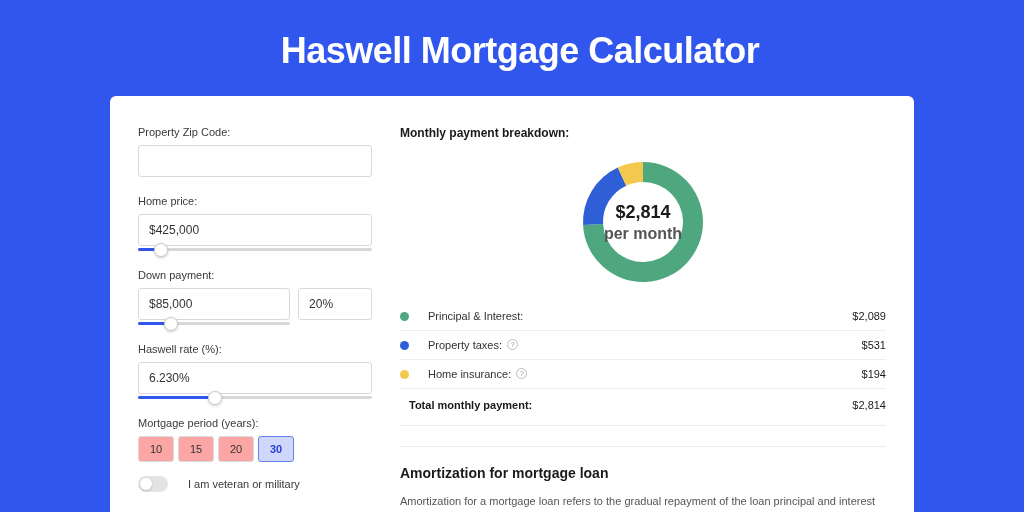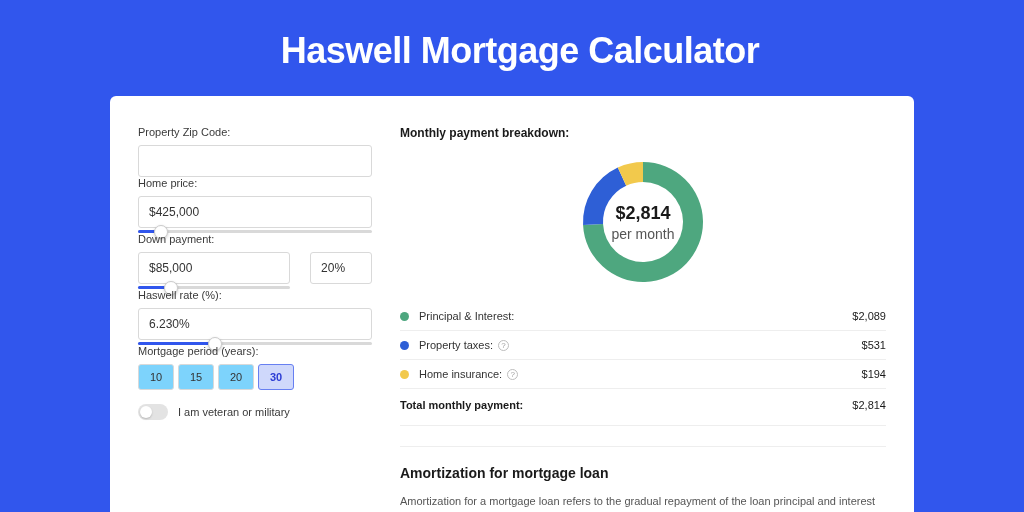--- a/index.html
+++ b/index.html
@@ -42,21 +42,21 @@
   .text-input {
     width: 100%;
     height: 32px;
     border: 1px solid #d9d9d9;
     border-radius: 3px;
     padding: 0 10px;
     font-size: 12px;
     color: #333;
     background: #fff;
   }
-  .field-group { position: relative; }
+  .field-group { margin-bottom: 18px; position: relative; }
   .slider-track {
     width: 100%;
     height: 3px;
     background: #d9d9d9;
     position: relative;
     margin-top: 2px;
     border-radius: 2px;
   }
   .slider-fill {
     position: absolute;
@@ -68,41 +68,41 @@
     position: absolute;
     top: 50%;
     width: 14px; height: 14px;
     border-radius: 50%;
     background: #fff;
     border: 1px solid #ccc;
     box-shadow: 0 1px 3px rgba(0,0,0,0.2);
     transform: translate(-50%, -50%);
     cursor: pointer;
   }
-  .dp-row { display: flex; gap: 20px; }
+  .dp-row { display: flex; gap: 8px; }
   .dp-row .text-input:first-child { flex: 0 0 65%; }
   .dp-row .text-input:last-child { flex: 1; }
   .period-row { display: flex; gap: 4px; margin-top: 2px; }
   .period-btn {
     width: 36px; height: 26px;
     border: 1px solid #d9d9d9;
     border-radius: 3px;
-    background: #7dd3fc;
+    background: #fca5a5;
     font-size: 11px;
     color: #333;
     cursor: pointer;
     display: flex; align-items: center; justify-content: center;
   }
   .period-btn.active {
     background: #cfd8fb;
     border-color: #677ff1;
     color: #2b3cd4;
     font-weight: 600;
   }
-  .toggle-row { display: flex; align-items: center; gap: 10px; margin-top: 6px; }
+  .toggle-row { display: flex; align-items: center; gap: 20px; margin-top: 6px; }
   .toggle {
     width: 30px; height: 16px;
     border-radius: 10px;
     background: #e3e3e3;
     position: relative;
     cursor: pointer;
   }
   .toggle-knob {
     width: 12px; height: 12px;
     background: #fff;
@@ -124,33 +124,33 @@
     padding: 6px 0 16px 0;
   }
   .donut { position: relative; width: 128px; height: 128px; }
   .donut svg { display: block; }
   .donut-center {
     position: absolute; inset: 0;
     display: flex; flex-direction: column;
     align-items: center; justify-content: center;
   }
   .donut-amount { font-size: 18px; font-weight: 700; color: #1a1a1a; }
-  .donut-label { font-size: 14px; color: #555; margin-top: 2px; }
+  .donut-label { font-size: 16px; color: #555; margin-top: 2px; font-weight: bold; }
   .legend-row {
     display: flex; align-items: center;
     padding: 8px 0;
     border-bottom: 1px solid #eee;
     font-size: 11px;
     color: #333;
   }
   .legend-dot {
     width: 9px; height: 9px; border-radius: 50%;
     margin-right: 10px;
   }
-  .legend-label { flex: 1; display: flex; align-items: center; gap: 5px; }
+  .legend-label { flex: 1; display: flex; align-items: flex-start; gap: 5px; margin-left: 9px; }
   .legend-value { font-weight: 400; color: #1a1a1a; }
   .total-row {
     display: flex; align-items: center;
     padding: 10px 0 14px 0;
     font-size: 11px;
     font-weight: 700;
     color: #1a1a1a;
     border-bottom: 1px solid #eee;
   }
   .total-row .legend-label { flex: 1; }

